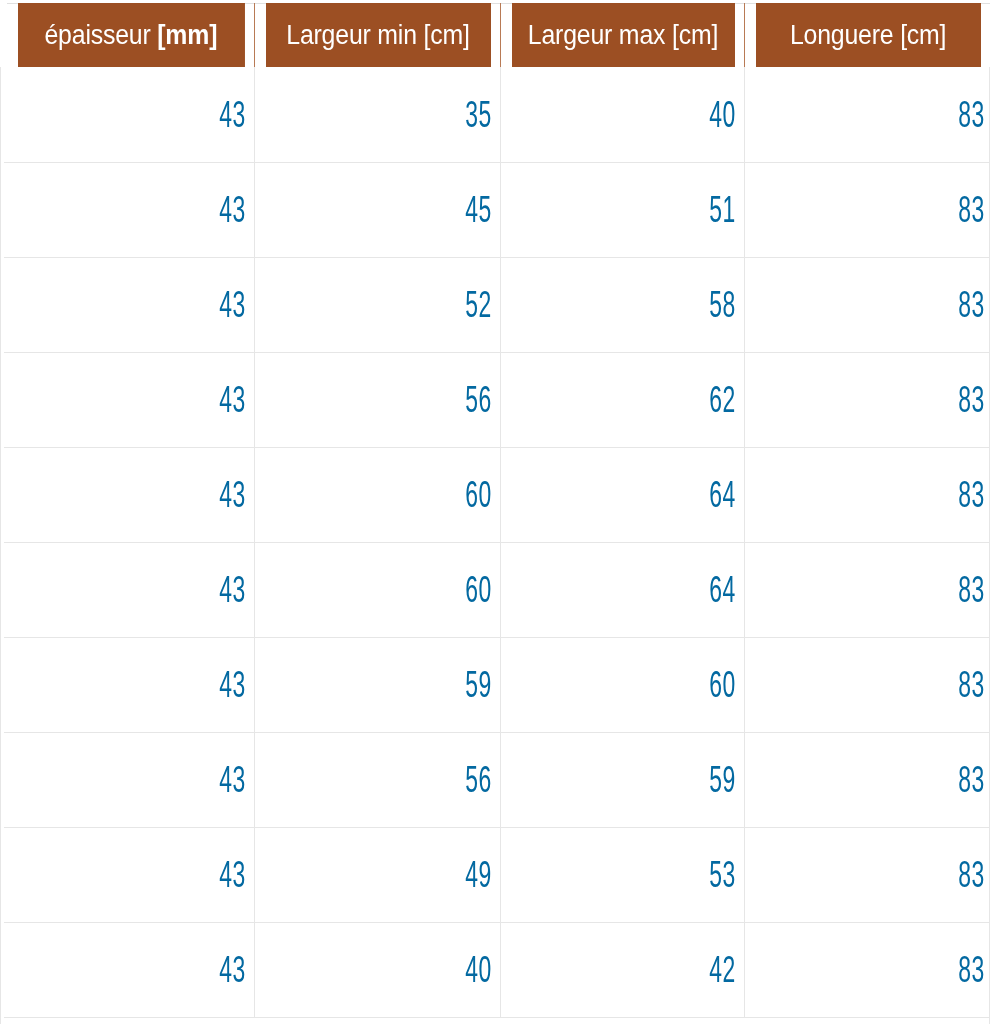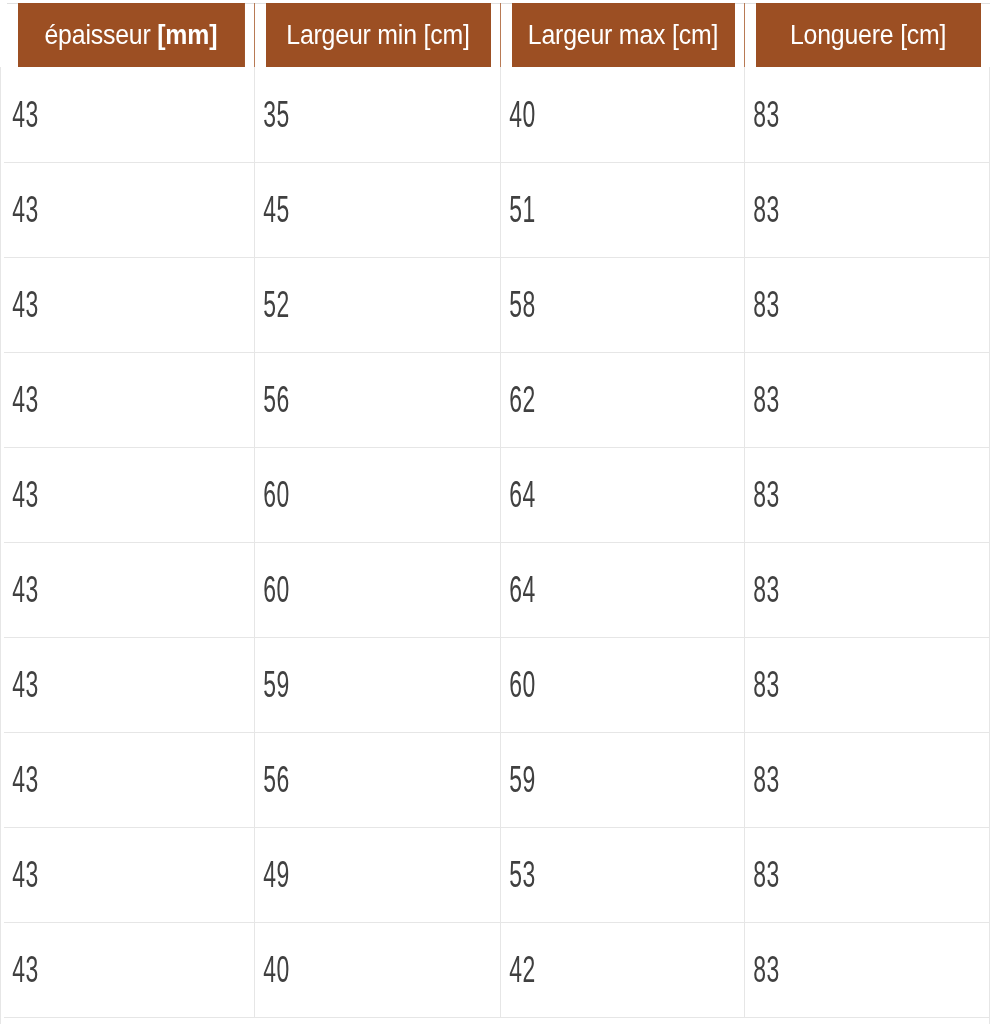--- a/index.html
+++ b/index.html
@@ -71,25 +71,25 @@
   thead th.first-head { border-left: 7px solid #ffffff; }
   thead th.last-head  { border-right: 7px solid #ffffff; }
 
   .unit-bold {
     font-weight: 700;
   }
 
   tbody tr { height: 95px; }
 
   tbody td {
-    text-align: left;
+    text-align: right;
     vertical-align: middle;
     font-size: 37px;
     line-height: 1;
-    color: #404040;
+    color: #0369a1;
     border-right: 1px solid #e6e6e6;
     border-bottom: 1px solid #e6e6e6;
     padding: 0;
     font-stretch: condensed;
   }
   tbody td:last-child { border-right: none; }
 
   tbody td .num {
     display: inline-block;
     transform: scaleX(0.62);

